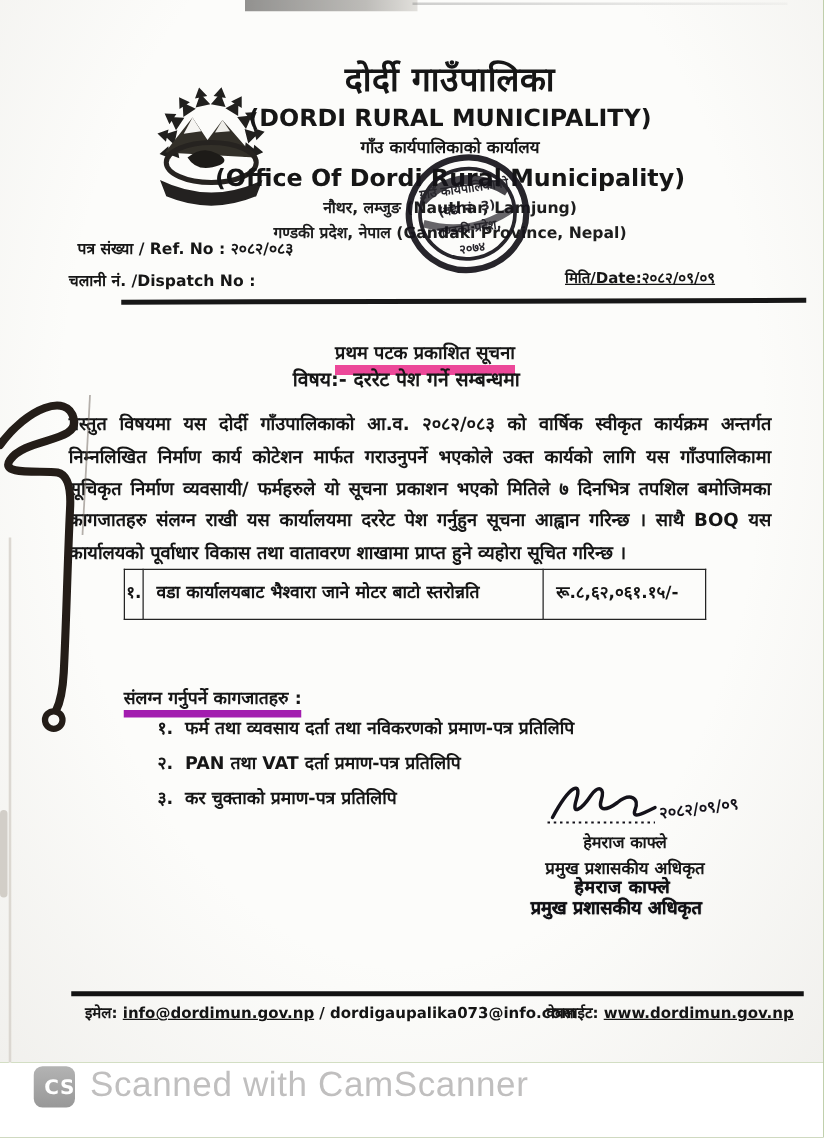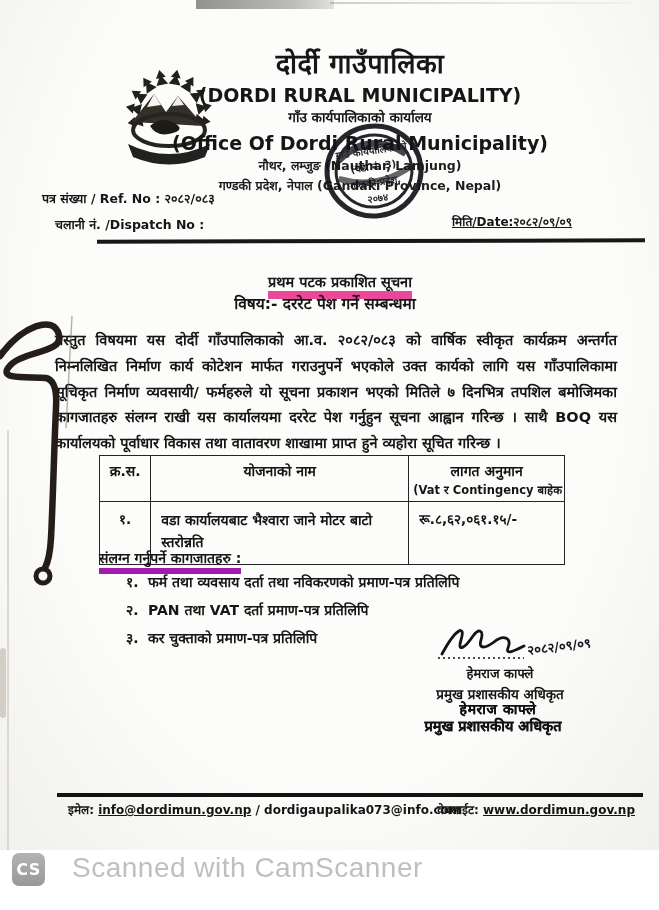--- a/index.html
+++ b/index.html
@@ -26,21 +26,21 @@
   .head-text{ position:absolute; left:150px; top:44px; width:420px; text-align:center; }
   .t-np{ font-size:27px; font-weight:bold; letter-spacing:.5px; }
   .t-en{ font-size:19px; font-weight:bold; margin-top:3px; }
   .t-sub{ font-size:13.5px; font-weight:bold; margin-top:2px; }
   .t-office{ font-size:19px; font-weight:bold; margin-top:6px; }
   .t-addr{ font-size:12.5px; font-weight:600; margin-top:3px; color:#1d1d1d; }
 
   .stamp{ position:absolute; left:318px; top:116px; width:112px; height:110px; opacity:.92; }
 
   
-  .ref-line1{ position:absolute; left:42px; top:190px; font-size:12.5px; font-weight:bold; }
+  .ref-line1{ position:absolute; left:62px; top:190px; font-size:12.5px; font-weight:bold; }
   .ref-line2{ position:absolute; left:55px; top:216px; font-size:12.5px; font-weight:bold; }
   .date-line{ position:absolute; left:452px; top:213px; font-size:12px; font-weight:bold;text-decoration:underline; }
   .hr-top{ position:absolute; left:97px; top:239px; width:548px; height:4px; background:#171717; transform:rotate(-.15deg); }
 
   
   .notice-heading{ position:absolute; left:0; top:271px; width:680px; text-align:center; font-size:14.5px; font-weight:bold; }
   .notice-heading span{ border-bottom:8px solid #ec4899; padding-bottom:1px; }
   .notice-subject{ position:absolute; left:0; top:292px; width:650px; text-align:center; font-size:15.5px; font-weight:bold; }
   .body-par{ position:absolute; left:55px; top:328px; width:562px; font-size:14.5px; font-weight:600;
     line-height:1.78; text-align:justify; color:#151515; }
@@ -73,22 +73,22 @@
 
   
   .hr-footer{ position:absolute; left:57px; top:793px; width:586px; height:4px; background:#121212; }
   .footer-text{ position:absolute; left:68px; top:801px; width:575px; font-size:12px; font-weight:bold; }
   .footer-text a{ color:#141414; }
   .f-email2{ text-decoration:none; }
   .f-web{ position:absolute; right:8px; top:0;padding-left:19px; }
 
   
   .cs-strip{ position:absolute; left:0; bottom:0; width:659px; height:60px; background:#ffffff; }
-  .cs-badge{ position:absolute; left:12px; top:3px; width:33px; height:33px; border-radius:7px;
-    background:linear-gradient(#b3b3b3,#989898); display:flex; align-items:center; justify-content:center; }
+  .cs-badge{ position:absolute; left:27px; top:3px; width:33px; height:33px; border-radius:7px;
+    background:linear-gradient(#b3b3b3,#989898); display:flex; align-items:center; justify-content:flex-end; }
   .cs-badge span{ color:#ffffff; font-weight:bold; font-size:16px; letter-spacing:.5px; }
   .cs-text{ position:absolute; left:72px; top:2px; font-size:28px; color:#c0bfbf; letter-spacing:.5px;
     font-family:"Liberation Sans", sans-serif; }
 
   .thread{ position:absolute; left:0; top:308px; width:92px; height:295px; }
 </style>
 </head>
 <body>
 
 <div class="page">
@@ -171,32 +171,20 @@
 
   <div class="notice-heading">
     <span>प्रथम पटक प्रकाशित सूचना</span>
   </div>
   <div class="notice-subject">विषय:- दररेट पेश गर्ने सम्बन्धमा</div>
 
   <div class="body-par">प्रस्तुत विषयमा यस दोर्दी गाँउपालिकाको आ.व. २०८२/०८३ को वार्षिक स्वीकृत कार्यक्रम अन्तर्गत निम्नलिखित  निर्माण कार्य कोटेशन मार्फत गराउनुपर्ने भएकोले उक्त कार्यको लागि यस गाँउपालिकामा सूचिकृत  निर्माण व्यवसायी/ फर्महरुले यो सूचना प्रकाशन भएको मितिले ७ दिनभित्र तपशिल बमोजिमका कागजातहरु संलग्न राखी यस कार्यालयमा दररेट पेश गर्नुहुन सूचना आह्वान गरिन्छ । साथै BOQ यस कार्यालयको पूर्वाधार विकास तथा वातावरण शाखामा प्राप्त हुने व्यहोरा सूचित गरिन्छ ।</div>
 
   <table class="plan">
     <tbody>
-        <tr>
-      <th class="c-sn">
-            <div class="th-inner">क्र.स.</div>
-          </th>
-      <th class="c-name">
-            <div class="th-inner">योजनाको नाम</div>
-          </th>
-      <th class="c-cost">
-        <div class="th-inner">लागत अनुमान</div>
-        <div class="th-sub">(Vat र Contingency बाहेक</div>
-      </th>
-    </tr>
     <tr>
       <td class="d-sn">१.</td>
       <td class="d-name">वडा कार्यालयबाट भैश्वारा जाने मोटर बाटो स्तरोन्नति</td>
       <td class="d-cost">रू.८,६२,०६१.१५/-</td>
     </tr>
   </tbody>
     </table>
 
   <div class="docs-heading">संलग्न गर्नुपर्ने कागजातहरु :</div>
   <div class="docs-list">

